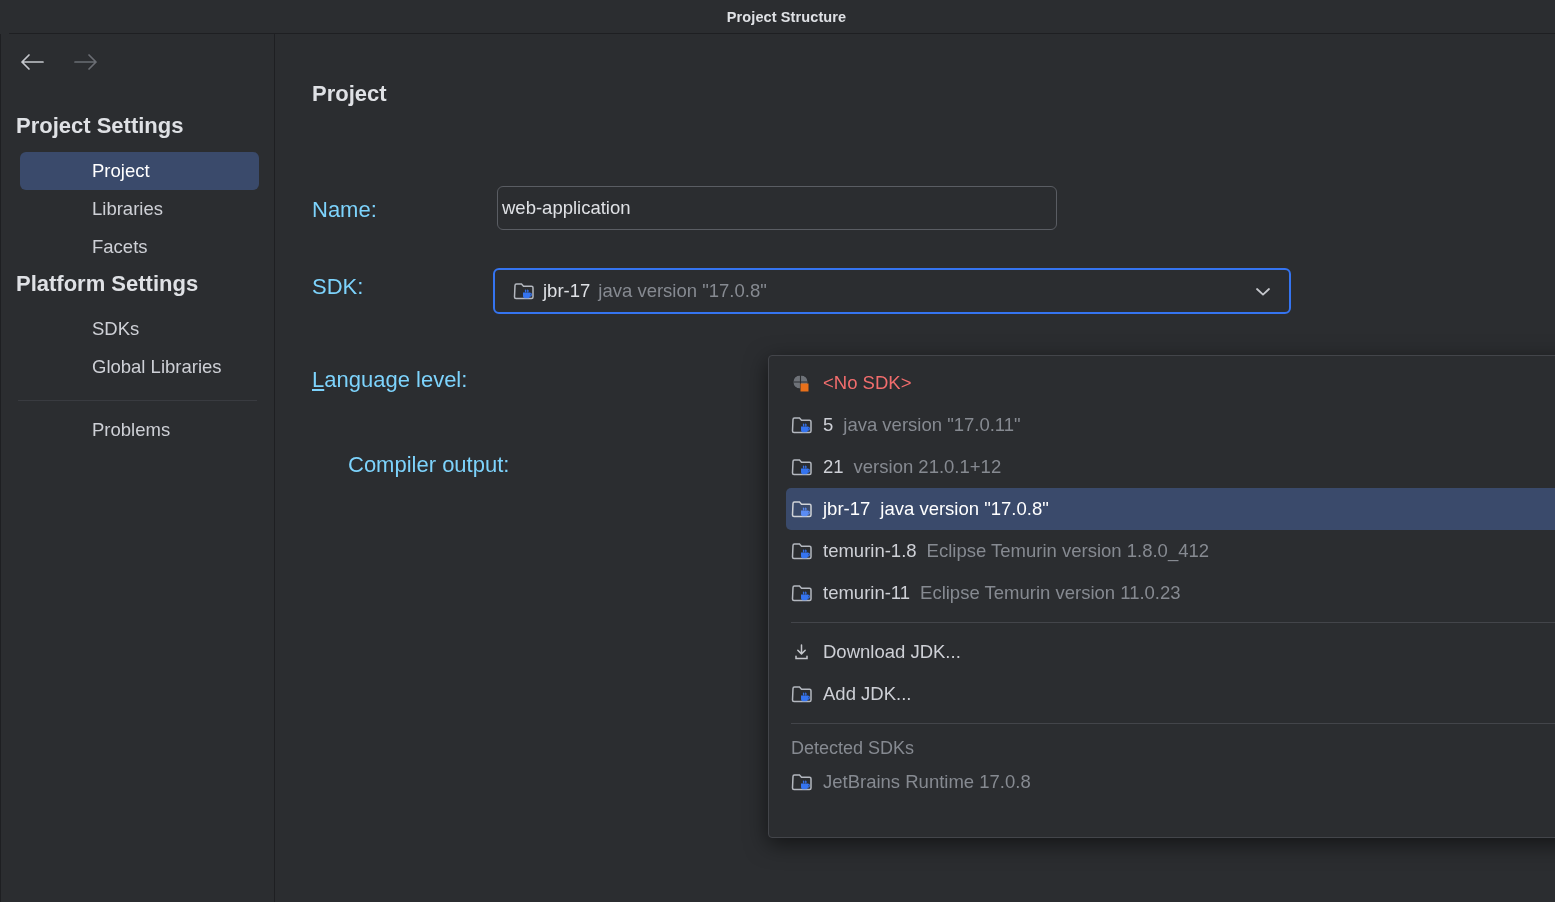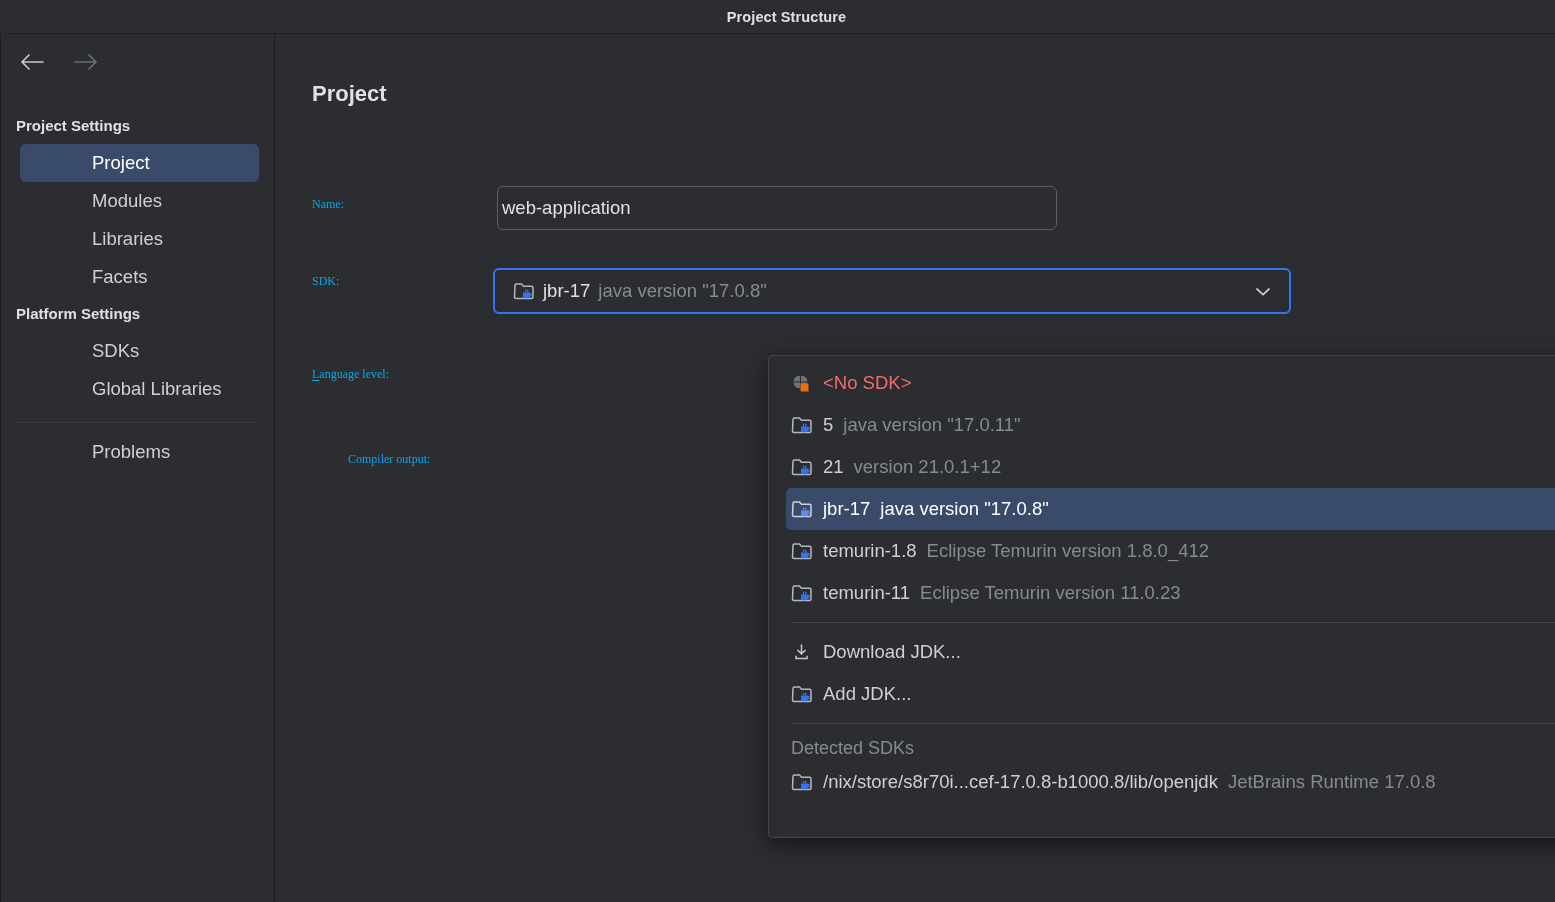--- a/index.html
+++ b/index.html
@@ -74,24 +74,24 @@
     cursor: pointer;
   }
   .nav-btn svg { display: block; }
 
   .tree {
     position: absolute;
     left: 0; top: 74px;
     width: 275px;
   }
   .tree-group {
-    font-size: 15px;
+    font-size: 22px;
     font-weight: bold;
     color: #dfe1e5;
-    padding: 4px 0 4px 16px;
+    padding: 4px 0 12px 16px;
     line-height: 28px;
   }
   .tree-item {
     font-size: 18.5px;
     color: #ced0d6;
     line-height: 30px;
     padding: 4px 0 4px 72px;
     margin: 0 16px 0 20px;
     border-radius: 6px;
     cursor: default;
@@ -126,24 +126,23 @@
   .page-desc {
     position: absolute;
     left: 37px; top: 88px;
     font-size: 18px;
     color: #868a91;
     white-space: nowrap;
   }
 
   .field-label {
     position: absolute;
-    font-size: 12px;
-    color: #0ea5e9;
+    font-size: 22px;
+    color: #7dd3fc;
     white-space: nowrap;
-    font-family: Liberation Serif, serif;
   }
   .mn { text-decoration: underline; text-underline-offset: 2px; }
 
   .label-name     { left: 37px; top: 163px; }
   .label-sdk      { left: 37px; top: 240px; }
   .label-lang     { left: 37px; top: 333px; }
   .label-compiler { left: 37px; top: 418px; margin-left: 36px; }
 
   
   .text-input {
@@ -275,21 +274,20 @@
           <svg width="26" height="20" viewBox="0 0 26 20">
             <path d="M2 10 H23 M16 3 L23 10 L16 17" stroke="#6a6d73" stroke-width="1.7" fill="none" stroke-linecap="round" stroke-linejoin="round"></path>
           </svg>
         </div>
       </div>
 
       <div class="tree">
 
         <div class="tree-group">Project Settings</div>
         <div class="tree-item selected">Project</div>
-        <div class="tree-item">Modules</div>
         <div class="tree-item">Libraries</div>
         <div class="tree-item">Facets</div>
 
         <div class="tree-group">Platform Settings</div>
         <div class="tree-item">SDKs</div>
         <div class="tree-item">Global Libraries</div>
 
         <div class="tree-sep"></div>
         <div class="tree-item">Problems</div>
       </div>
@@ -442,21 +440,20 @@
 
         <div class="popup-item">
           <span class="icon">
             <svg width="22" height="20" viewBox="0 0 22 20">
               <path d="M2 4.5 a1.5 1.5 0 0 1 1.5 -1.5 h5 l2 2.2 h8 a1.5 1.5 0 0 1 1.5 1.5 v9.3 a1.5 1.5 0 0 1 -1.5 1.5 h-15.5 a1.5 1.5 0 0 1 -1.5 -1.5 z" fill="none" stroke="#b4b8bf" stroke-width="1.5"></path>
               <path d="M10 11.5 h7 v3.2 a2.6 2.6 0 0 1 -2.6 2.6 h-1.8 a2.6 2.6 0 0 1 -2.6 -2.6 z" fill="#3574f0"></path>
               <path d="M17.2 12.2 a1.7 1.7 0 0 1 0 3.1" fill="none" stroke="#3574f0" stroke-width="1.4"></path>
               <path d="M12.4 9.2 q0.9 0.8 0 1.7 M14.6 9.2 q0.9 0.8 0 1.7" stroke="#3574f0" stroke-width="1.2" fill="none" stroke-linecap="round"></path>
             </svg>
           </span>
-          <span class="it-name">/nix/store/s8r70i...cef-17.0.8-b1000.8/lib/openjdk</span>
           <span class="it-ver">JetBrains Runtime 17.0.8</span>
         </div>
 
         <div class="popup-bottom-pad"></div>
       </div>
 
     </div>
   </div>
 </div>
 

